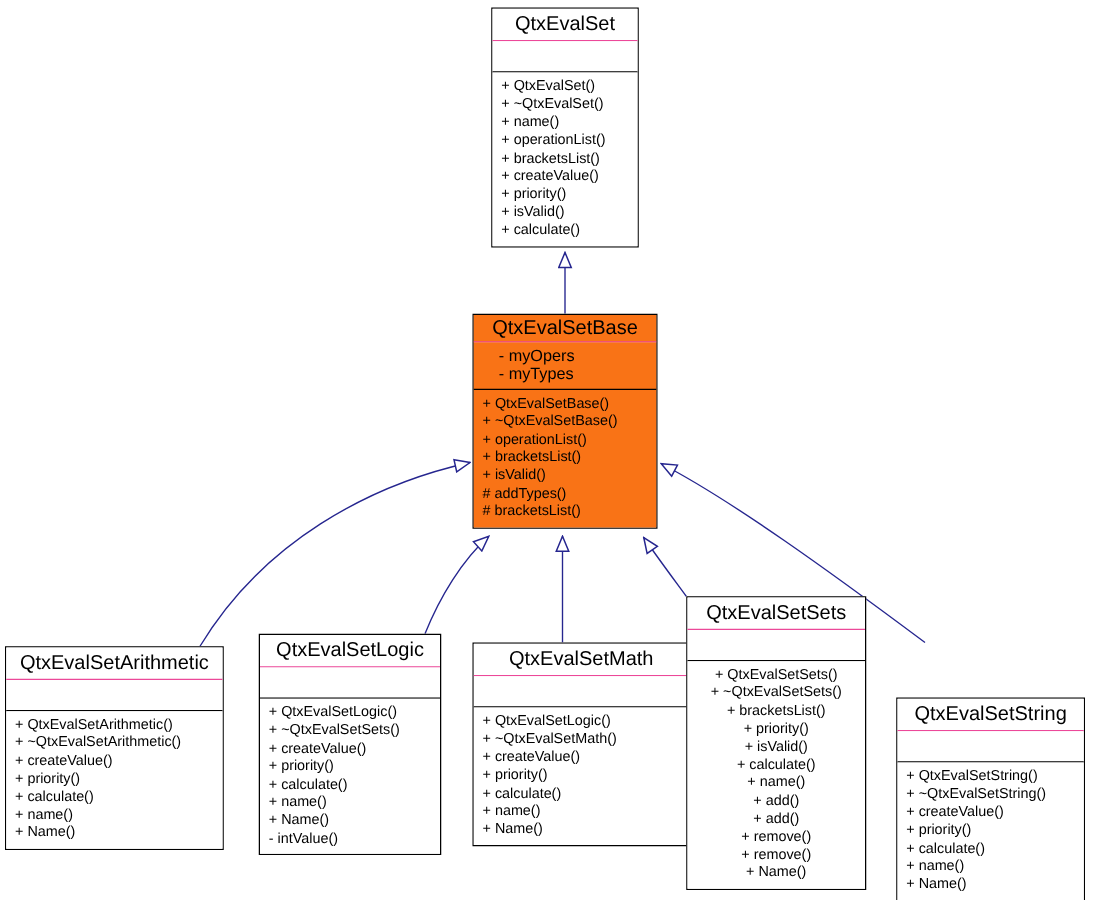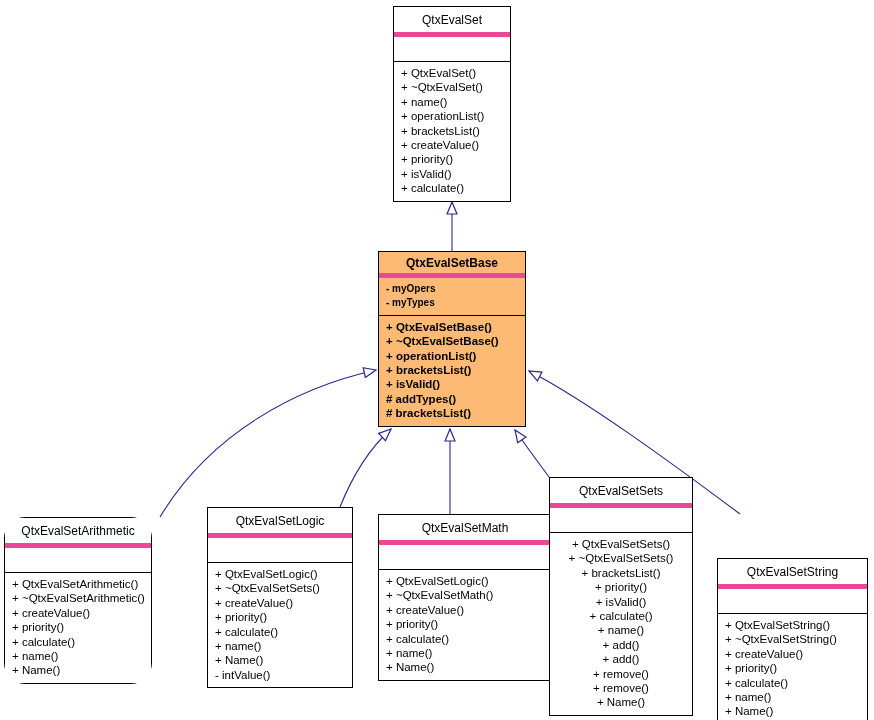--- a/index.html
+++ b/index.html
@@ -22,38 +22,38 @@
     width: 874px; height: 720px;
     pointer-events: none;
   }
   .uml-box {
     position: absolute;
     background: #ffffff;
     border: 1px solid #000000;
     box-sizing: border-box;
     cursor: pointer;
   }
-  .uml-box.highlight .sec { background: #fdba74; font-weight: bold; }
+  .uml-box.highlight .sec { background: #f97316; }
   .sec { background: #ffffff; }
   .uml-title {
     height: 25px;
     display: flex;
     align-items: center;
     justify-content: center;
-    border-bottom: 5px solid #ec4899;
-    font-size: 12px;
+    border-bottom: 1px solid #ec4899;
+    font-size: 16px;
     white-space: nowrap;
   }
   .uml-box.highlight .uml-title { height: 21px; }
   .uml-attrs {
     min-height: 25px;
     border-bottom: 1px solid #000000;
-    padding: 4px 7px;
+    padding: 4px 20px;
     box-sizing: border-box;
-    font-size: 10px;
+    font-size: 13px;
     line-height: 14.4px;
     white-space: nowrap;
   }
   .uml-methods {
     padding: 4px 7px 5px 7px;
     font-size: 11.5px;
     line-height: 14.4px;
     white-space: nowrap;
   }
   .uml-line { white-space: nowrap; }
@@ -105,21 +105,21 @@
         <div class="uml-line">+ QtxEvalSetBase()</div>
         <div class="uml-line">+ ~QtxEvalSetBase()</div>
         <div class="uml-line">+ operationList()</div>
         <div class="uml-line">+ bracketsList()</div>
         <div class="uml-line">+ isValid()</div>
         <div class="uml-line"># addTypes()</div>
         <div class="uml-line"># bracketsList()</div>
       </div>
   </div>
 
-  <div class="uml-box" style="left:4px; top:517px; width:148px;border-radius:21px;">
+  <div class="uml-box" style="left:4px; top:517px; width:175px;">
     <div class="uml-title sec">QtxEvalSetArithmetic</div>
     <div class="uml-attrs sec"></div>
     <div class="uml-methods sec">
         <div class="uml-line">+ QtxEvalSetArithmetic()</div>
         <div class="uml-line">+ ~QtxEvalSetArithmetic()</div>
         <div class="uml-line">+ createValue()</div>
         <div class="uml-line">+ priority()</div>
         <div class="uml-line">+ calculate()</div>
         <div class="uml-line">+ name()</div>
         <div class="uml-line">+ Name()</div>

